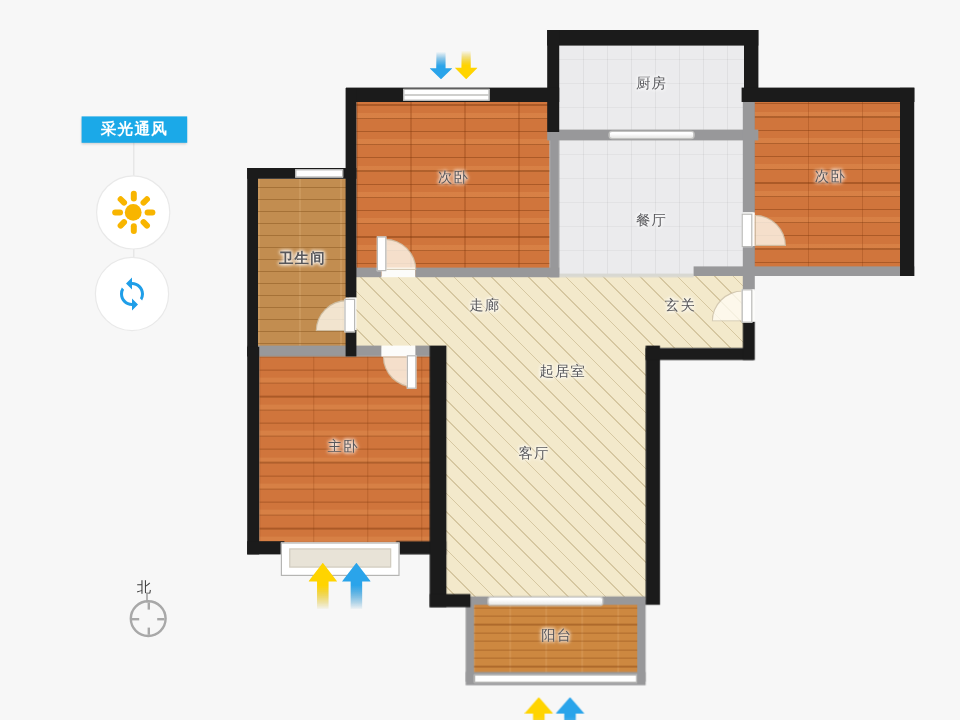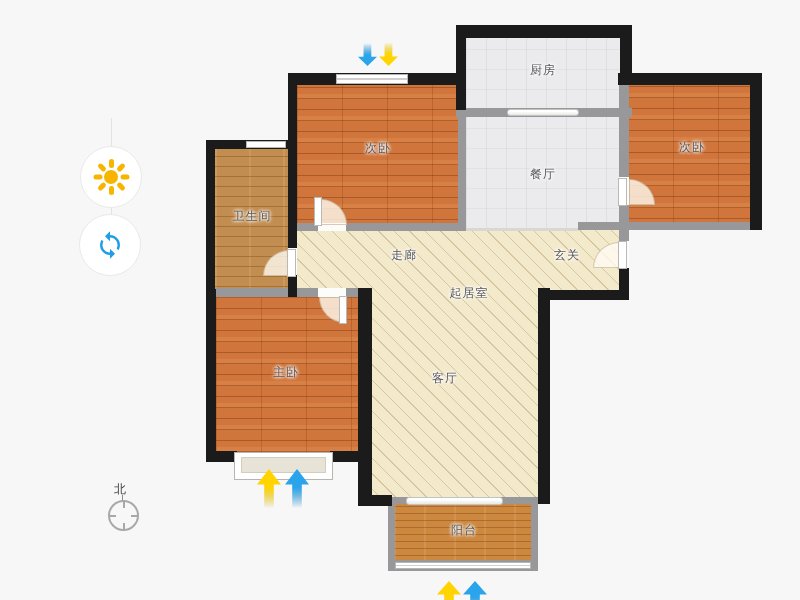--- a/index.html
+++ b/index.html
@@ -64,20 +64,21 @@
     border-radius:50%;box-sizing:border-box;}
   .tick{position:absolute;background:#a8a8a8;}
   .north-label{position:absolute;left:114px;top:481px;font-size:12px;color:#3c3c3c;}
 </style>
 </head>
 <body>
 
 <div id="canvas">
 
   <div class="abs" style="left:111px;top:118px;width:1px;height:130px;background:#e3e3e3;"></div>
+  <div class="side-tag">采光通风</div>
 
   <div class="tool-circle" style="left:80px;top:146px;">
     <div class="sun-origin" style="left:30px;top:30px;">
       <div class="sun-core"></div>
       <div class="sun-ray" style="transform:rotate(0deg);"></div>
       <div class="sun-ray" style="transform:rotate(45deg);"></div>
       <div class="sun-ray" style="transform:rotate(90deg);"></div>
       <div class="sun-ray" style="transform:rotate(135deg);"></div>
       <div class="sun-ray" style="transform:rotate(180deg);"></div>
       <div class="sun-ray" style="transform:rotate(225deg);"></div>
@@ -182,22 +183,22 @@
   <div class="arrow down blue" style="left:358px;top:43px;width:19px;height:23px;"></div>
   <div class="arrow down yellow" style="left:379px;top:42px;width:19px;height:24px;"></div>
   <div class="arrow up yellow" style="left:257px;top:469px;width:24px;height:39px;"></div>
   <div class="arrow up blue" style="left:285px;top:469px;width:24px;height:39px;"></div>
   <div class="arrow up yellow" style="left:437px;top:581px;width:24px;height:34px;"></div>
   <div class="arrow up blue" style="left:463px;top:581px;width:24px;height:34px;"></div>
 
   <div class="room-label" style="left:543px;top:70px;">厨房</div>
   <div class="room-label" style="left:378px;top:148px;">次卧</div>
   <div class="room-label" style="left:692px;top:147px;">次卧</div>
-  <div class="room-label" style="left:543px;top:174px;font-family:Liberation Mono, monospace;">餐厅</div>
-  <div class="room-label" style="left:252px;top:216px;">卫生间</div>
+  <div class="room-label" style="left:543px;top:184px;font-family:Liberation Mono, monospace;">餐厅</div>
+  <div class="room-label" style="left:252px;top:216px;font-weight:bold;">卫生间</div>
   <div class="room-label" style="left:404px;top:255px;">走廊</div>
   <div class="room-label" style="left:567px;top:255px;">玄关</div>
-  <div class="room-label" style="left:447px;top:293px;padding-left:44px;">起居室</div>
+  <div class="room-label" style="left:447px;top:310px;padding-left:44px;">起居室</div>
   <div class="room-label" style="left:286px;top:372px;text-align:center;">主卧</div>
   <div class="room-label" style="left:445px;top:378px;">客厅</div>
   <div class="room-label" style="left:464px;top:530px;">阳台</div>
 
 </div>
 
 </body></html>

